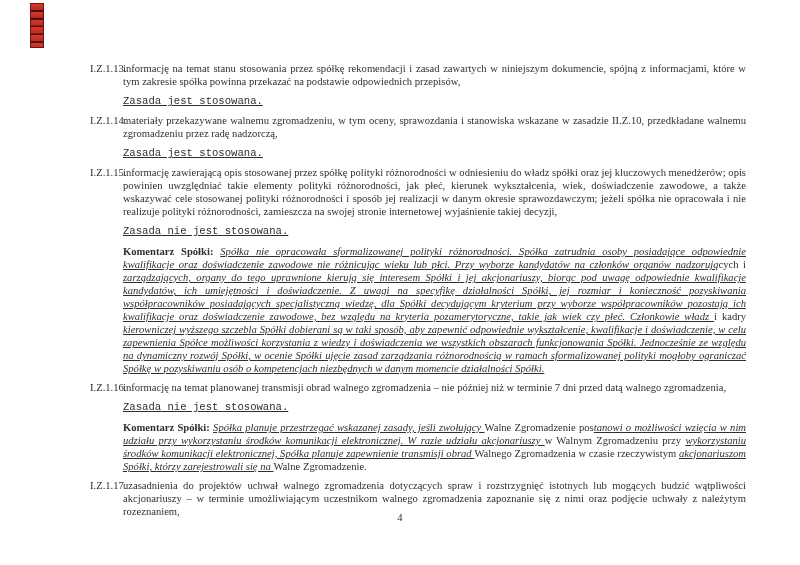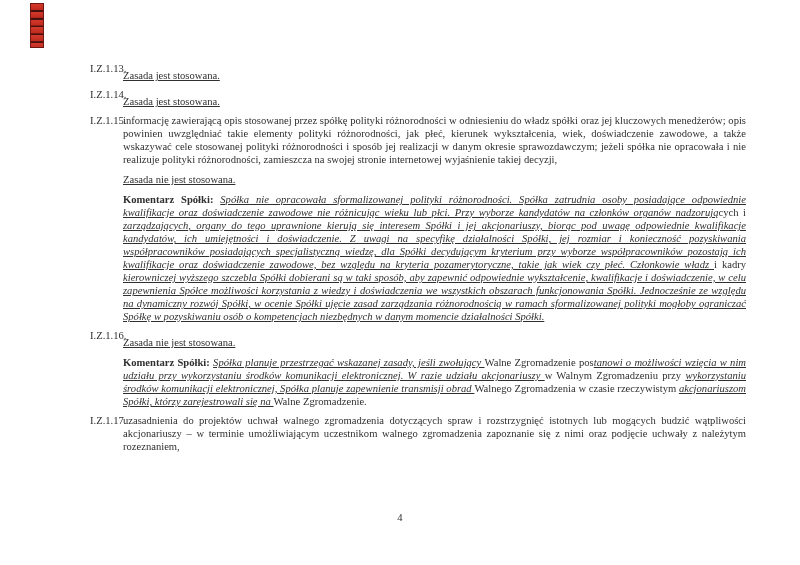--- a/index.html
+++ b/index.html
@@ -49,20 +49,21 @@
   .item-body { flex: 1 1 auto; min-width: 0; }
 
   .item-text {
     margin: 0;
     text-align: justify;
   }
 
   .status {
     margin: 7px 0 0 0;
     text-decoration: underline;
+    font-family: Liberation Mono, monospace;
   }
 
   .comment {
     margin: 7px 0 0 0;
     text-align: justify;
   }
   .c-label { font-weight: bold; font-style: normal; margin-top: 42px; }
   .it { font-style: italic; text-decoration: underline; }
   .n  { font-style: normal; }
 
@@ -78,45 +79,48 @@
 </head>
 <body>
 
 <div class="edge-artifact"></div>
 
 <div class="content">
 
   <div class="item">
     <div class="item-id">I.Z.1.13.</div>
     <div class="item-body">
+      <p class="item-text">informację na temat stanu stosowania przez spółkę rekomendacji i zasad zawartych w niniejszym dokumencie, spójną z informacjami, które w tym zakresie spółka powinna przekazać na podstawie odpowiednich przepisów,</p>
       <p class="status">Zasada jest stosowana.</p>
     </div>
   </div>
 
   <div class="item">
     <div class="item-id">I.Z.1.14.</div>
     <div class="item-body">
+      <p class="item-text">materiały przekazywane walnemu zgromadzeniu, w tym oceny, sprawozdania i stanowiska wskazane w zasadzie II.Z.10, przedkładane walnemu zgromadzeniu przez radę nadzorczą,</p>
       <p class="status">Zasada jest stosowana.</p>
     </div>
   </div>
 
   <div class="item">
     <div class="item-id">I.Z.1.15.</div>
     <div class="item-body">
       <p class="item-text">informację zawierającą opis stosowanej przez spółkę polityki różnorodności w odniesieniu do władz spółki oraz jej kluczowych menedżerów; opis powinien uwzględniać takie elementy polityki różnorodności, jak płeć, kierunek wykształcenia, wiek, doświadczenie zawodowe, a także wskazywać cele stosowanej polityki różnorodności i sposób jej realizacji w danym okresie sprawozdawczym; jeżeli spółka nie opracowała i nie realizuje polityki różnorodności, zamieszcza na swojej stronie internetowej wyjaśnienie takiej decyzji,</p>
       <p class="status">Zasada nie jest stosowana.</p>
       <p class="comment">
         <span class="c-label">Komentarz Spółki: </span><span class="it">Spółka nie opracowała sformalizowanej polityki różnorodności. Spółka zatrudnia osoby posiadające odpowiednie kwalifikacje oraz doświadczenie zawodowe nie różnicując wieku lub płci. Przy wyborze kandydatów na członków organów nadzorują</span><span class="n">cych i </span><span class="it">zarządzających, organy do tego uprawnione kierują się interesem Spółki i jej akcjonariuszy, biorąc pod uwagę odpowiednie kwalifikacje kandydatów, ich umiejętności i doświadczenie. Z uwagi na specyfikę działalności Spółki, jej rozmiar i konieczność pozyskiwania współpracowników posiadających specjalistyczną wiedzę, dla Spółki decydującym kryterium przy wyborze współpracowników pozostają ich kwalifikacje oraz doświadczenie zawodowe, bez względu na kryteria pozamerytoryczne, takie jak wiek czy płeć. Członkowie władz </span><span class="n">i kadry </span><span class="it">kierowniczej wyższego szczebla Spółki dobierani są w taki sposób, aby zapewnić odpowiednie wykształcenie, kwalifikacje i doświadczenie, w celu zapewnienia Spółce możliwości korzystania z wiedzy i doświadczenia we wszystkich obszarach funkcjonowania Spółki. Jednocześnie ze względu na dynamiczny rozwój Spółki, w ocenie Spółki ujęcie zasad zarządzania różnorodnością w ramach sformalizowanej polityki mogłoby ograniczać Spółkę w pozyskiwaniu osób o kompetencjach niezbędnych w danym momencie działalności Spółki.</span>
       </p>
     </div>
   </div>
 
   <div class="item">
     <div class="item-id">I.Z.1.16.</div>
     <div class="item-body">
+      <p class="item-text">informację na temat planowanej transmisji obrad walnego zgromadzenia – nie później niż w terminie 7 dni przed datą walnego zgromadzenia,</p>
       <p class="status">Zasada nie jest stosowana.</p>
       <p class="comment">
         <span class="c-label">Komentarz Spółki: </span><span class="it">Spółka planuje przestrzegać wskazanej zasady, jeśli zwołujący </span><span class="n">Walne Zgromadzenie pos</span><span class="it">tanowi o możliwości wzięcia w nim udziału przy wykorzystaniu środków komunikacji elektronicznej. W razie udziału akcjonariuszy </span><span class="n">w Walnym Zgromadzeniu przy </span><span class="it">wykorzystaniu środków komunikacji elektronicznej, Spółka planuje zapewnienie transmisji obrad </span><span class="n">Walnego Zgromadzenia w czasie rzeczywistym </span><span class="it">akcjonariuszom Spółki, którzy zarejestrowali się na </span><span class="n">Walne Zgromadzenie.</span>
       </p>
     </div>
   </div>
 
   <div class="item">
     <div class="item-id">I.Z.1.17.</div>
     <div class="item-body">

